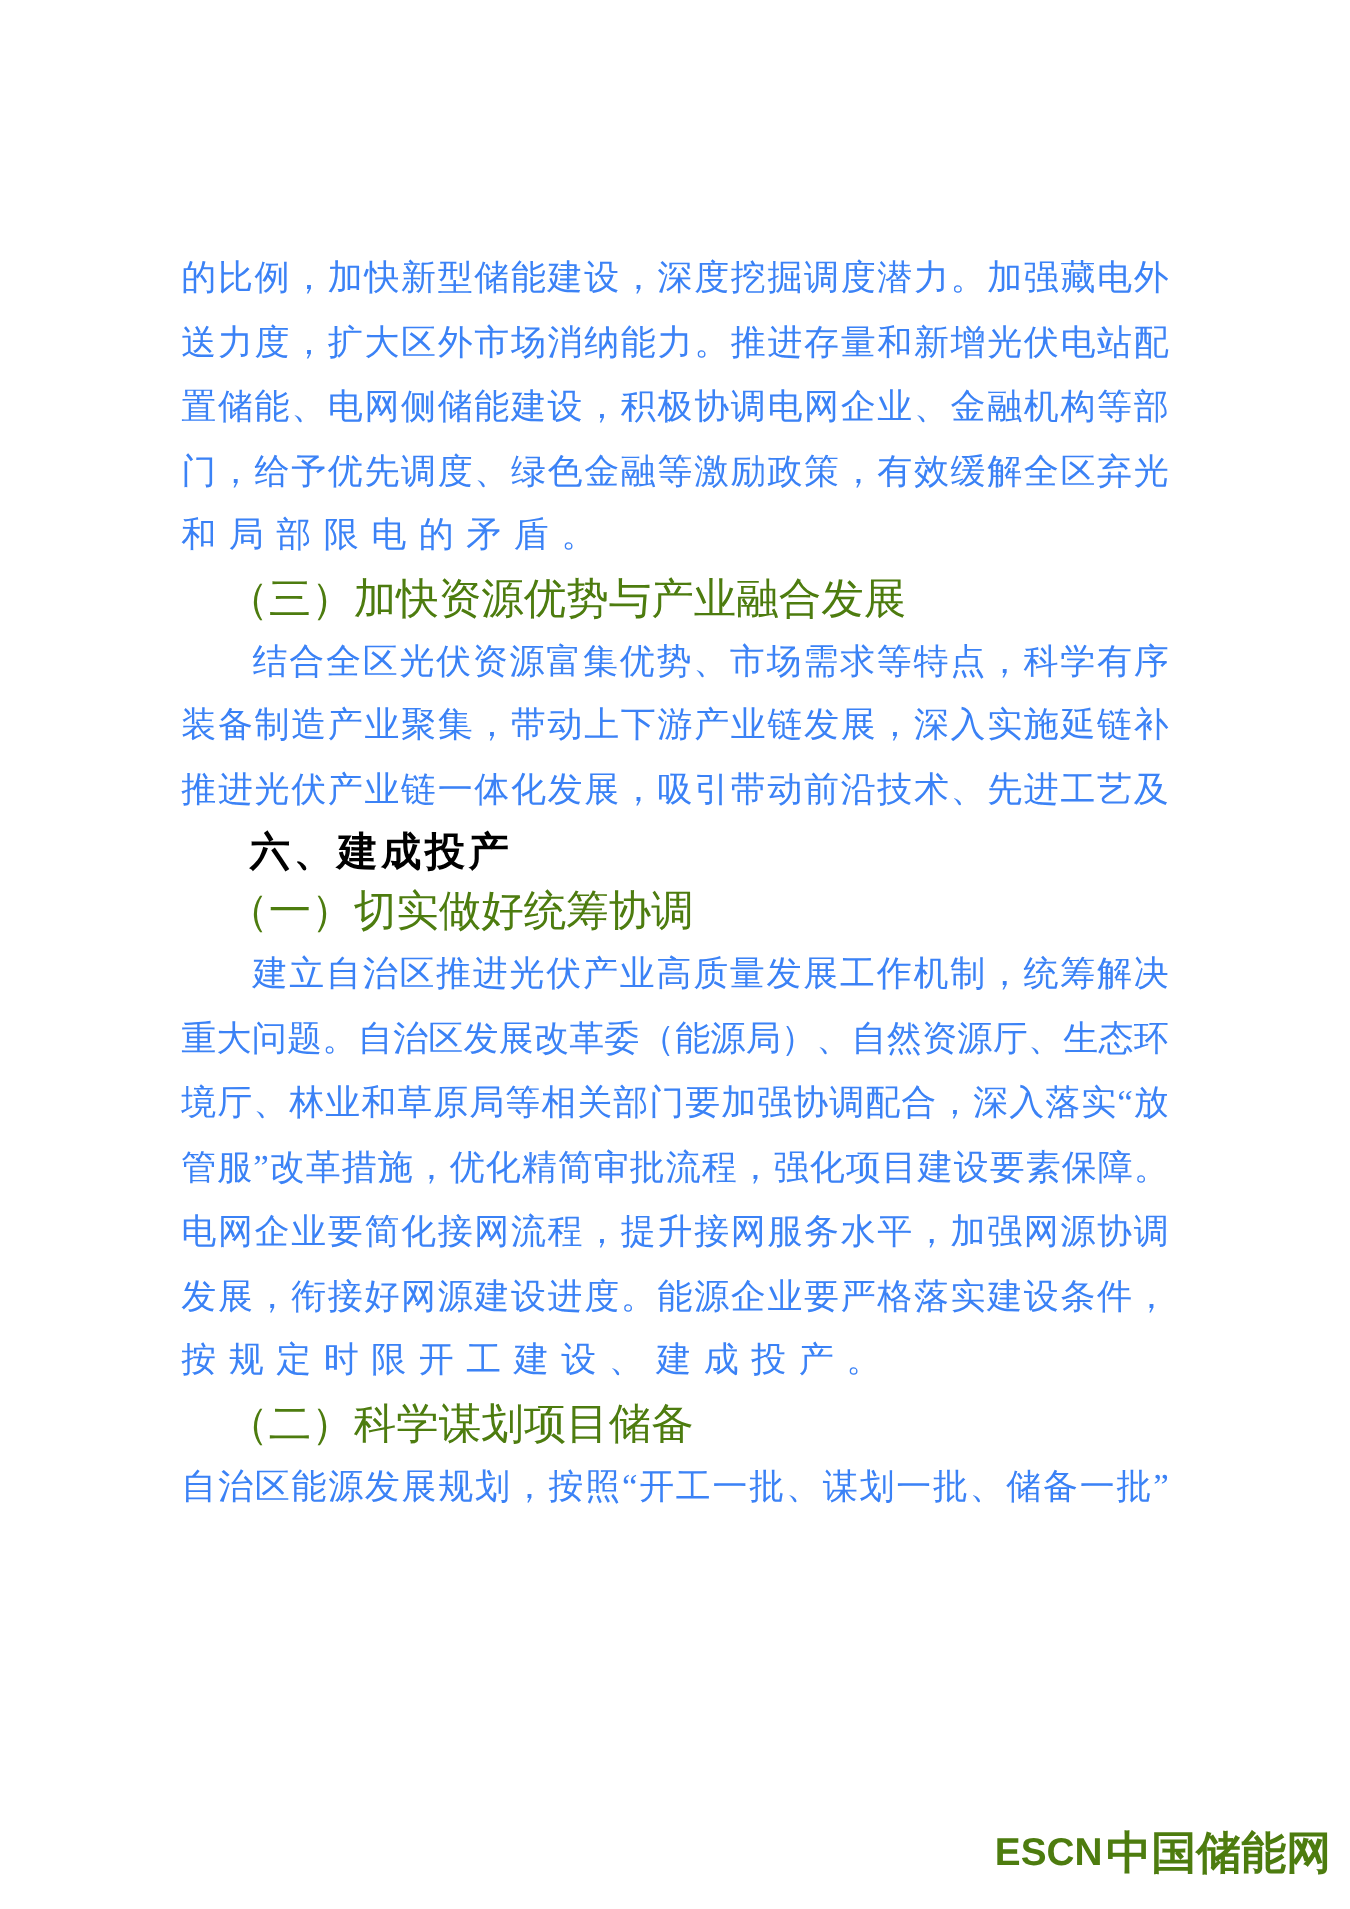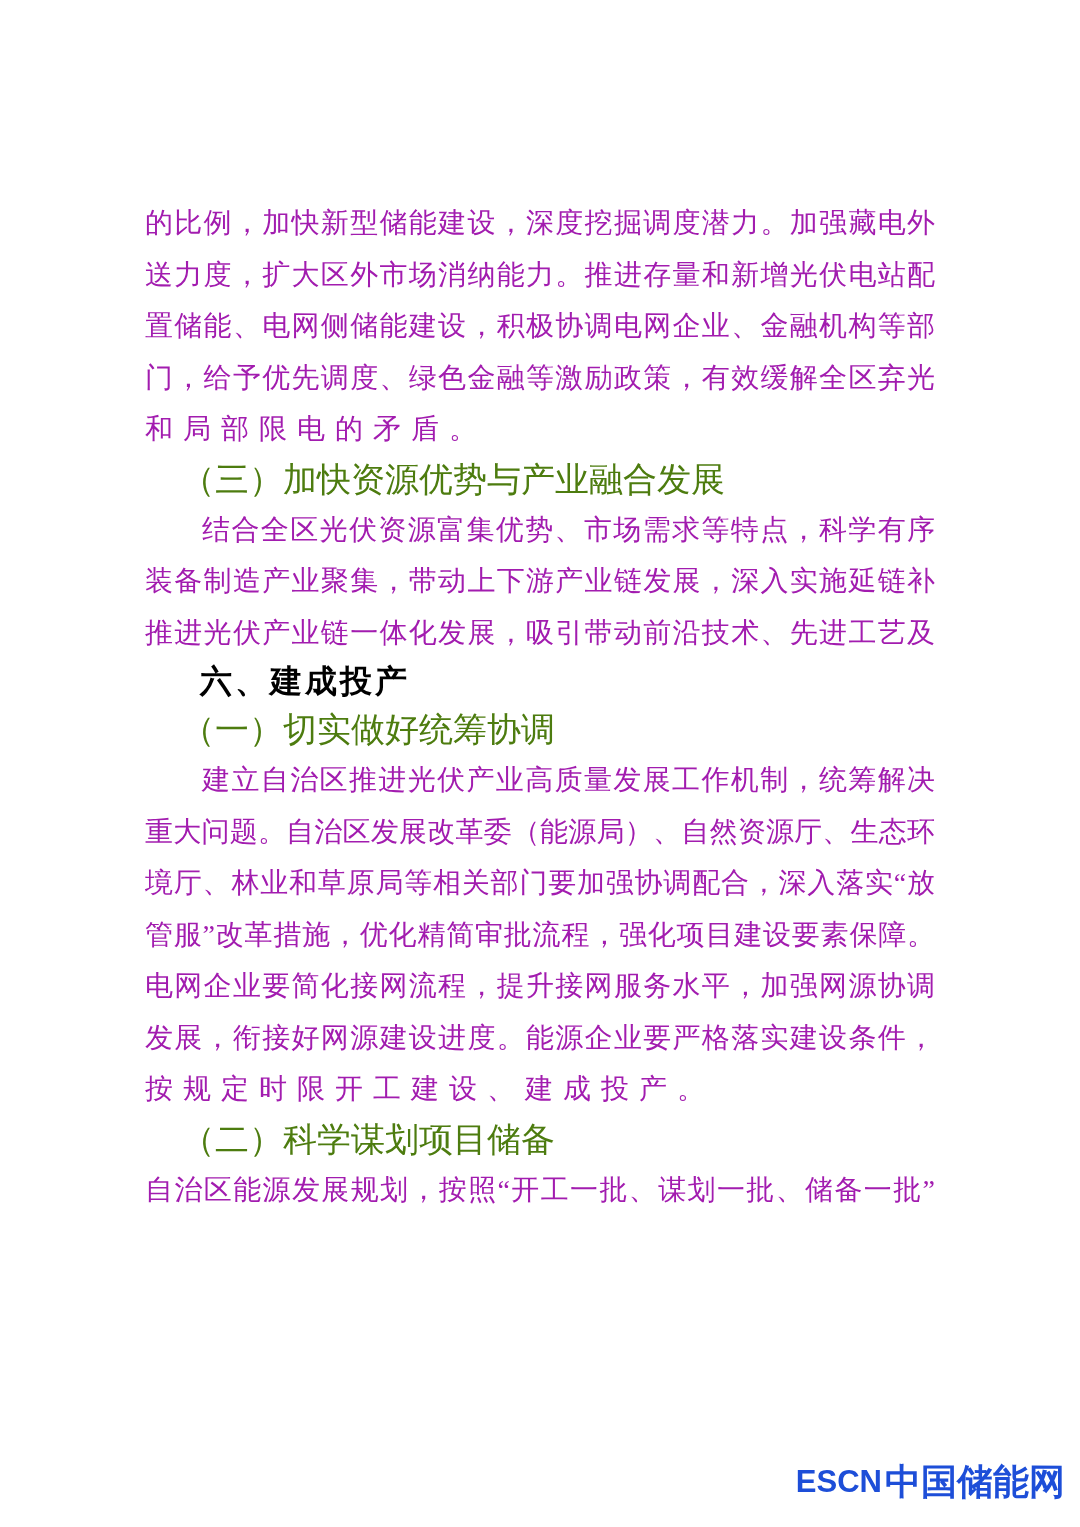--- a/index.html
+++ b/index.html
@@ -18,21 +18,21 @@
     width: 790px;
     color: #1c1c1c;
   }
   
   .bl {
     font-size: 28px;
     line-height: 51.5px;
     height: 51.5px;
     white-space: nowrap;
     font-family: "Liberation Serif", "DejaVu Serif", serif;
-    color: #a21caf;
+    color: #3b82f6;
   }
   .bl.jst {
     white-space: normal;
     text-align: justify;
     text-align-last: justify;
     letter-spacing: 0;
   }
   .bl.nat {
     text-align: left;
     letter-spacing: 10px;
@@ -103,17 +103,17 @@
       <div class="bl jst ind">建立自治区推进光伏产业高质量发展工作机制，统筹解决</div>
       <div class="bl jst">重大问题。自治区发展改革委（能源局）、自然资源厅、生态环</div>
       <div class="bl jst">境厅、林业和草原局等相关部门要加强协调配合，深入落实“放</div>
       <div class="bl jst">管服”改革措施，优化精简审批流程，强化项目建设要素保障。</div>
       <div class="bl jst">电网企业要简化接网流程，提升接网服务水平，加强网源协调</div>
       <div class="bl jst">发展，衔接好网源建设进度。能源企业要严格落实建设条件，</div>
       <div class="bl nat">按规定时限开工建设、建成投产。</div>
       <div class="h2c">（二）科学谋划项目储备</div>
       <div class="bl jst">自治区能源发展规划，按照“开工一批、谋划一批、储备一批”</div>
     </div>
-  <div id="footer-logo" style="color: #1d4ed8;">
+  <div id="footer-logo" style="color: #4d7c0f;">
     <span class="latin">ESCN</span>
     <span class="cjk">中国储能网</span>
   </div>
 </div>
 
 </body></html>

